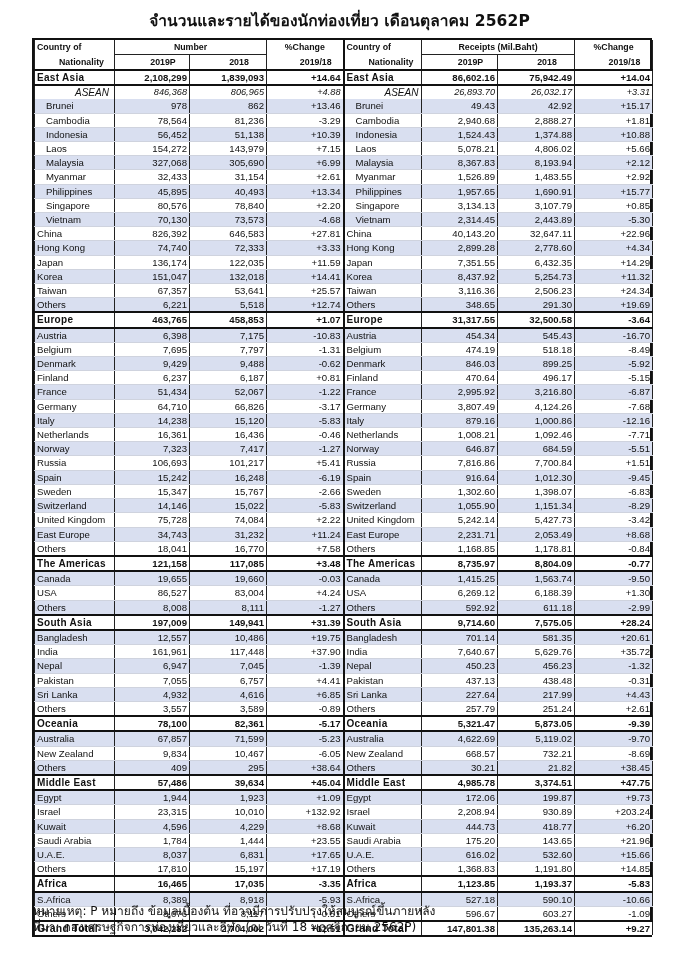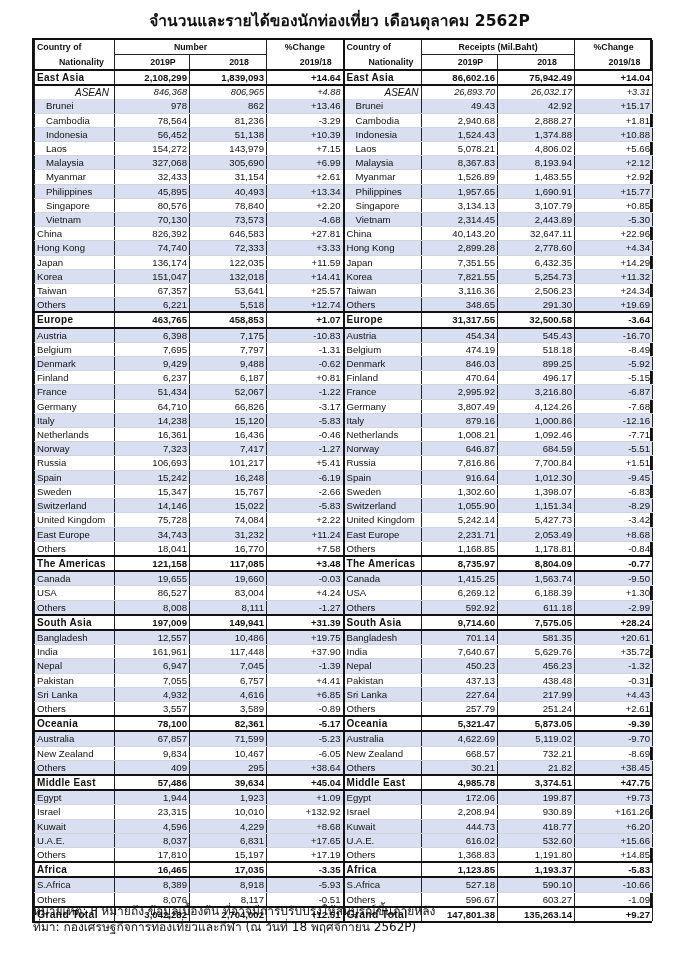--- a/index.html
+++ b/index.html
@@ -212,21 +212,21 @@
           <td class="num">7,351.55</td>
           <td class="num">6,432.35</td>
           <td class="pct">+14.29</td>
         </tr>
         <tr class="item shade">
           <td class="name">Korea</td>
           <td class="num">151,047</td>
           <td class="num">132,018</td>
           <td class="pct sep">+14.41</td>
           <td class="name">Korea</td>
-          <td class="num">7,821.55</td>
+          <td class="num">8,437.92</td>
           <td class="num">5,254.73</td>
           <td class="pct">+11.32</td>
         </tr>
         <tr class="item">
           <td class="name">Taiwan</td>
           <td class="num">67,357</td>
           <td class="num">53,641</td>
           <td class="pct sep">+25.57</td>
           <td class="name">Taiwan</td>
           <td class="num">3,116.36</td>
@@ -584,31 +584,41 @@
           <td class="pct">+9.73</td>
         </tr>
         <tr class="item">
           <td class="name">Israel</td>
           <td class="num">23,315</td>
           <td class="num">10,010</td>
           <td class="pct sep">+132.92</td>
           <td class="name">Israel</td>
           <td class="num">2,208.94</td>
           <td class="num">930.89</td>
-          <td class="pct">+161.26</td>
+          <td class="pct">+203.24</td>
         </tr>
         <tr class="item shade">
           <td class="name">Kuwait</td>
           <td class="num">4,596</td>
           <td class="num">4,229</td>
           <td class="pct sep">+8.68</td>
           <td class="name">Kuwait</td>
           <td class="num">444.73</td>
           <td class="num">418.77</td>
           <td class="pct">+6.20</td>
+        </tr>
+        <tr class="item">
+          <td class="name">Saudi Arabia</td>
+          <td class="num">1,784</td>
+          <td class="num">1,444</td>
+          <td class="pct sep">+23.55</td>
+          <td class="name">Saudi Arabia</td>
+          <td class="num">175.20</td>
+          <td class="num">143.65</td>
+          <td class="pct">+21.96</td>
         </tr>
         <tr class="item shade">
           <td class="name">U.A.E.</td>
           <td class="num">8,037</td>
           <td class="num">6,831</td>
           <td class="pct sep">+17.65</td>
           <td class="name">U.A.E.</td>
           <td class="num">616.02</td>
           <td class="num">532.60</td>
           <td class="pct">+15.66</td>

